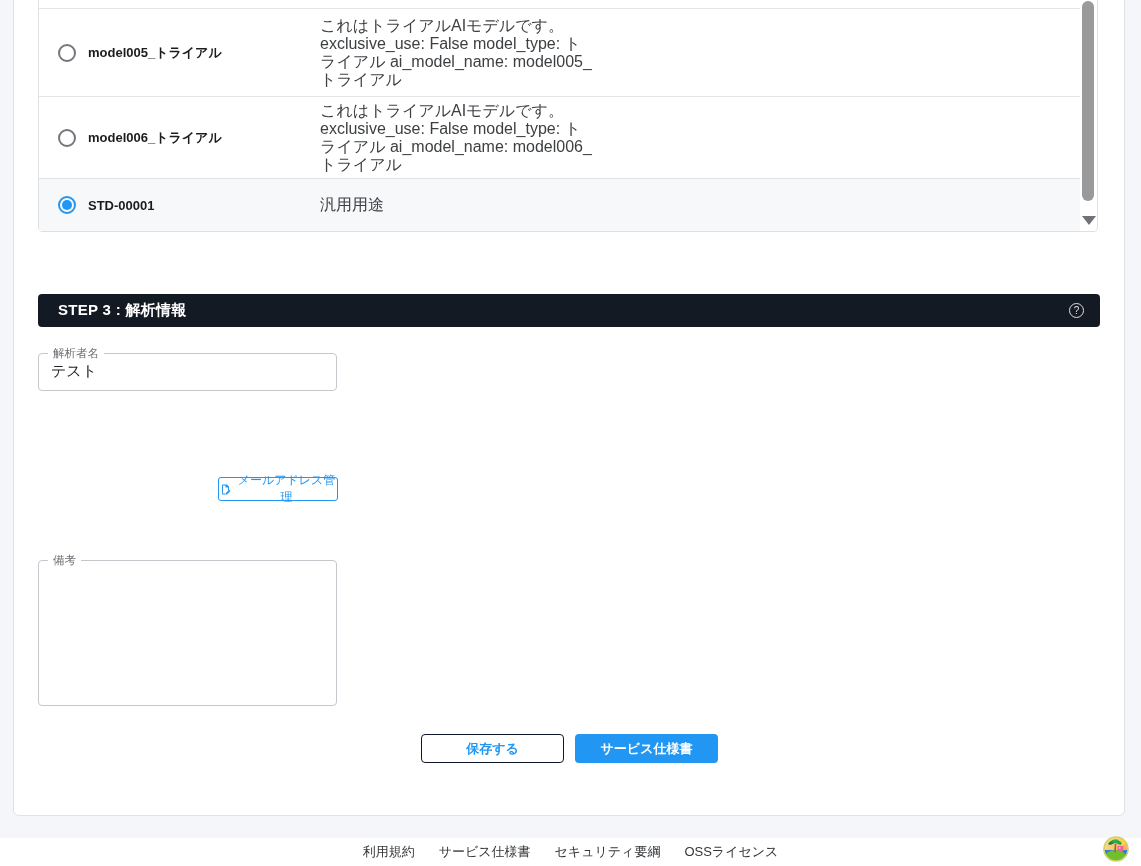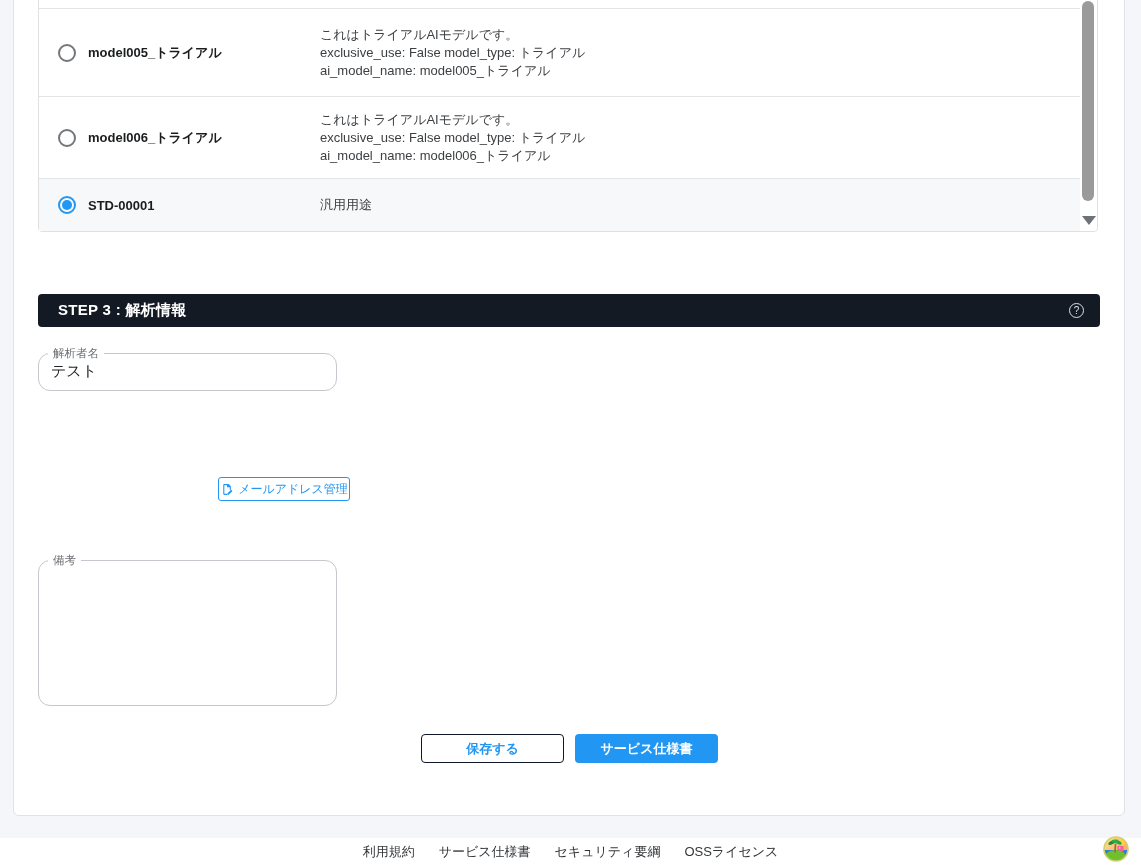--- a/index.html
+++ b/index.html
@@ -19,55 +19,55 @@
   .mrow { display:flex; align-items:center; border-top:1px solid #e3e4e6; background:#fff; }
   .mrow.h1 { height:88px; }
   .mrow.h2 { height:82px; }
   .mrow.h3 { height:53px; }
   .mrow.selected { background:#f6f8fa; }
   .radio { position:relative; width:18px; height:18px; border-radius:50%;
            border:2px solid #73777b; background:transparent; flex:none; margin-left:19px; cursor:pointer; }
   .mrow.selected .radio { border-color:#2196f3; }
   .mrow.selected .radio::after { content:""; position:absolute; inset:2px; border-radius:50%; background:#2196f3; }
   .mname { margin-left:12px; width:232px; font-size:13px; font-weight:700; color:#1a1c1e; }
-  .mdesc { width:272px; font-size:13px; line-height:18px; color:#3d4043; }
+  .mdesc { width:272px; font-size:16px; line-height:18px; color:#3d4043; }
 
   
   .scroll-track { position:absolute; top:0; right:0; bottom:0; width:17px; background:#fff; border-radius:0 4px 4px 0; }
   .scroll-thumb { position:absolute; top:40px; left:2px; width:12px; height:200px; background:#9a9a9a; border-radius:6px; cursor:pointer; }
   .scroll-down { position:absolute; bottom:5px; left:1px; width:15px; height:12px; display:flex; align-items:center; justify-content:center; cursor:pointer; }
   .tri-down { width:0; height:0; border-left:7px solid transparent; border-right:7px solid transparent; border-top:9px solid #6f7276; }
 
   
   .step-bar { position:absolute; left:38px; top:294px; width:1062px; height:33px; background:#141a23;
               border-radius:4px; display:flex; align-items:center; padding:0 16px 0 20px; }
   .step-title { color:#fff; font-size:15px; font-weight:700; letter-spacing:.3px; }
   .help-icon { margin-left:auto; width:15px; height:15px; border:1.4px solid #dde1e6; border-radius:50%;
                color:#dde1e6; font-size:10px; line-height:13px; text-align:center; cursor:pointer; }
 
   
-  .outlined { position:absolute; background:#fff; border:1px solid #c4c7cc; border-radius:12px; }
+  .outlined { position:absolute; background:#fff; border:1px solid #c4c7cc; border-radius:4px; }
   .float-label { position:absolute; top:-8px; left:9px; background:#fff; padding:0 5px;
                  font-size:11.5px; line-height:15px; color:#6b6f74; white-space:nowrap; }
   .f-analyst { left:38px; top:353px; width:299px; height:38px; }
   .f-analyst input { border:none; outline:none; background:transparent; width:calc(100% - 24px);
                      margin:9px 12px 0 12px; font-size:15px; color:#202124; font-family:inherit; }
   .f-email { left:38px; top:422px; width:299px; height:39px; display:flex; align-items:center; padding-left:10px; cursor:pointer; }
   .chip { display:inline-flex; align-items:center; background:#e2e4e6; border-radius:13px; height:25px;
           padding:0 5px 0 11px; font-size:12.5px; color:#2e3134; }
   .chip-x { margin-left:6px; width:16px; height:16px; border-radius:50%; background:#aaaeb3; color:#fff;
             font-size:9px; line-height:16px; text-align:center; cursor:pointer; }
   .caret { position:absolute; right:11px; top:50%; margin-top:-2px; width:0; height:0;
            border-left:5px solid transparent; border-right:5px solid transparent; border-top:5px solid #565a5f; }
   .f-remarks { left:38px; top:524px; width:299px; height:146px;margin-top:36px; }
   .f-remarks textarea { border:none; outline:none; background:transparent; resize:none;
                         width:calc(100% - 22px); height:calc(100% - 18px); margin:10px 11px; font-family:inherit; font-size:14px; }
 
   
-  .manage-btn { position:absolute; left:218px; top:477px; width:132px; height:24px;
+  .manage-btn { position:absolute; left:218px; top:477px; width:120px; height:24px;
                 display:flex; align-items:center; justify-content:center; gap:5px;
                 background:#fff; border:1px solid #2196f3; border-radius:3px;
                 color:#2196f3; font-size:12px; cursor:pointer; }
 
   
   .btn { position:absolute; top:734px; width:143px; height:29px; border-radius:4px;
          font-size:13px; font-weight:700; font-family:inherit; cursor:pointer;
          display:flex; align-items:center; justify-content:center; }
   .btn-save { left:421px; background:#fff; border:1px solid #0f172a; color:#2196f3; }
   .btn-exec { left:575px; background:#2196f3; border:none; color:#fff; }

